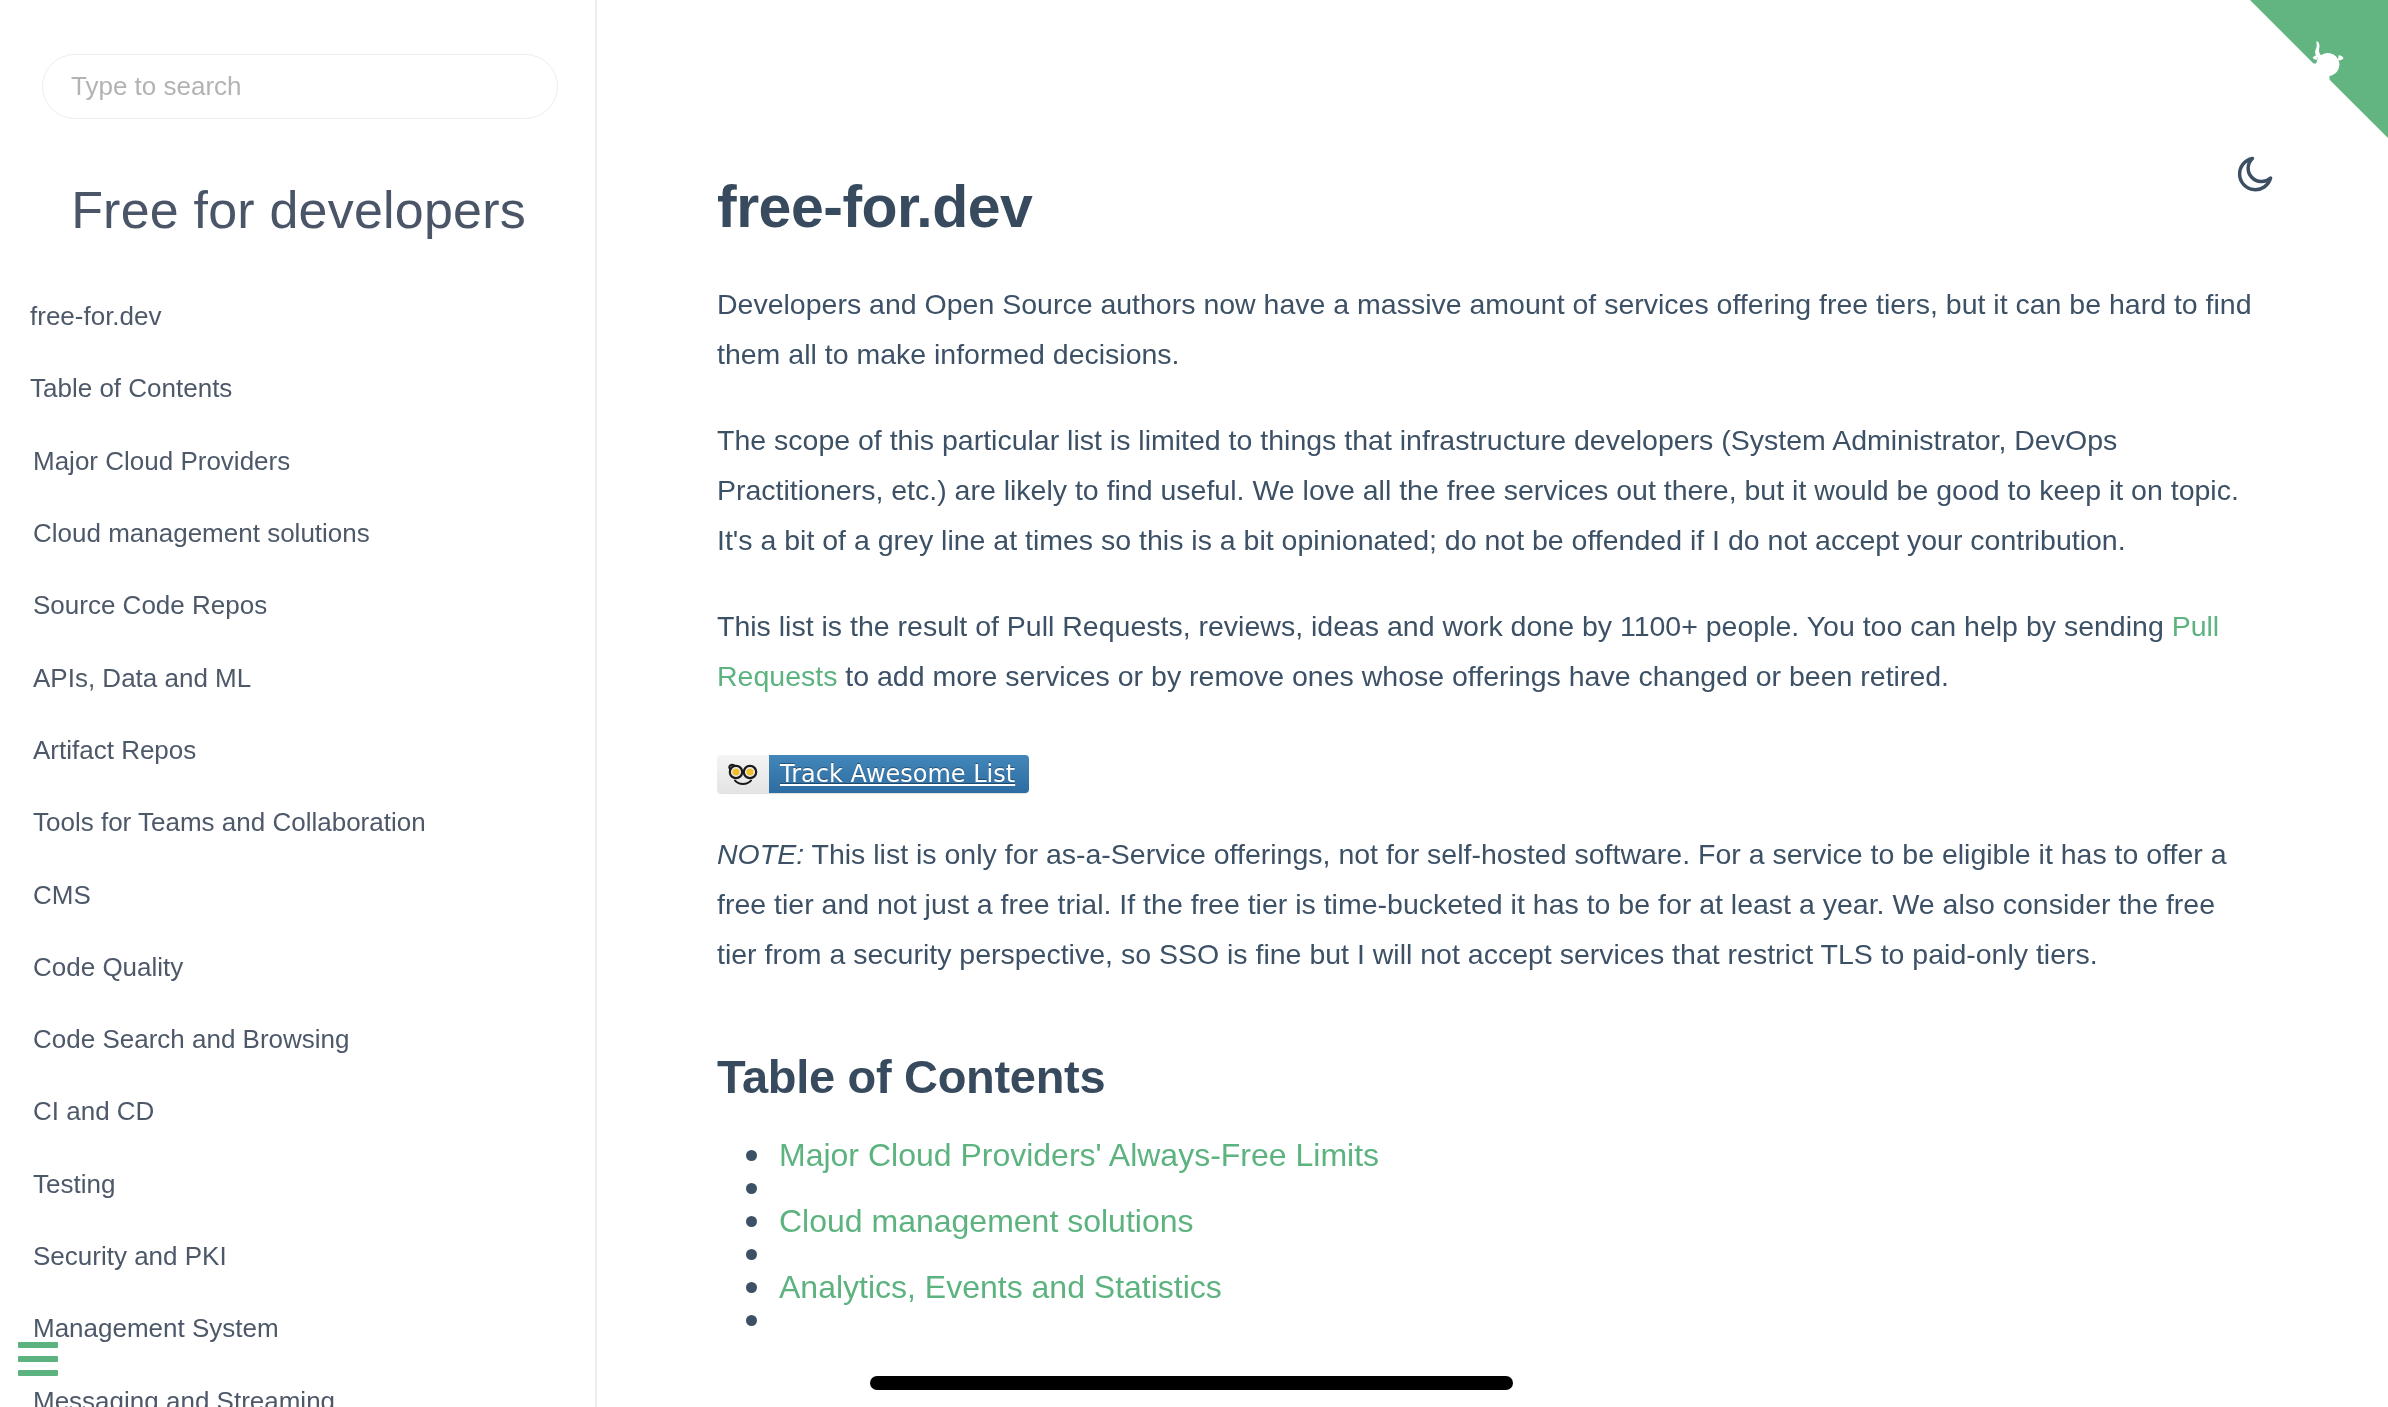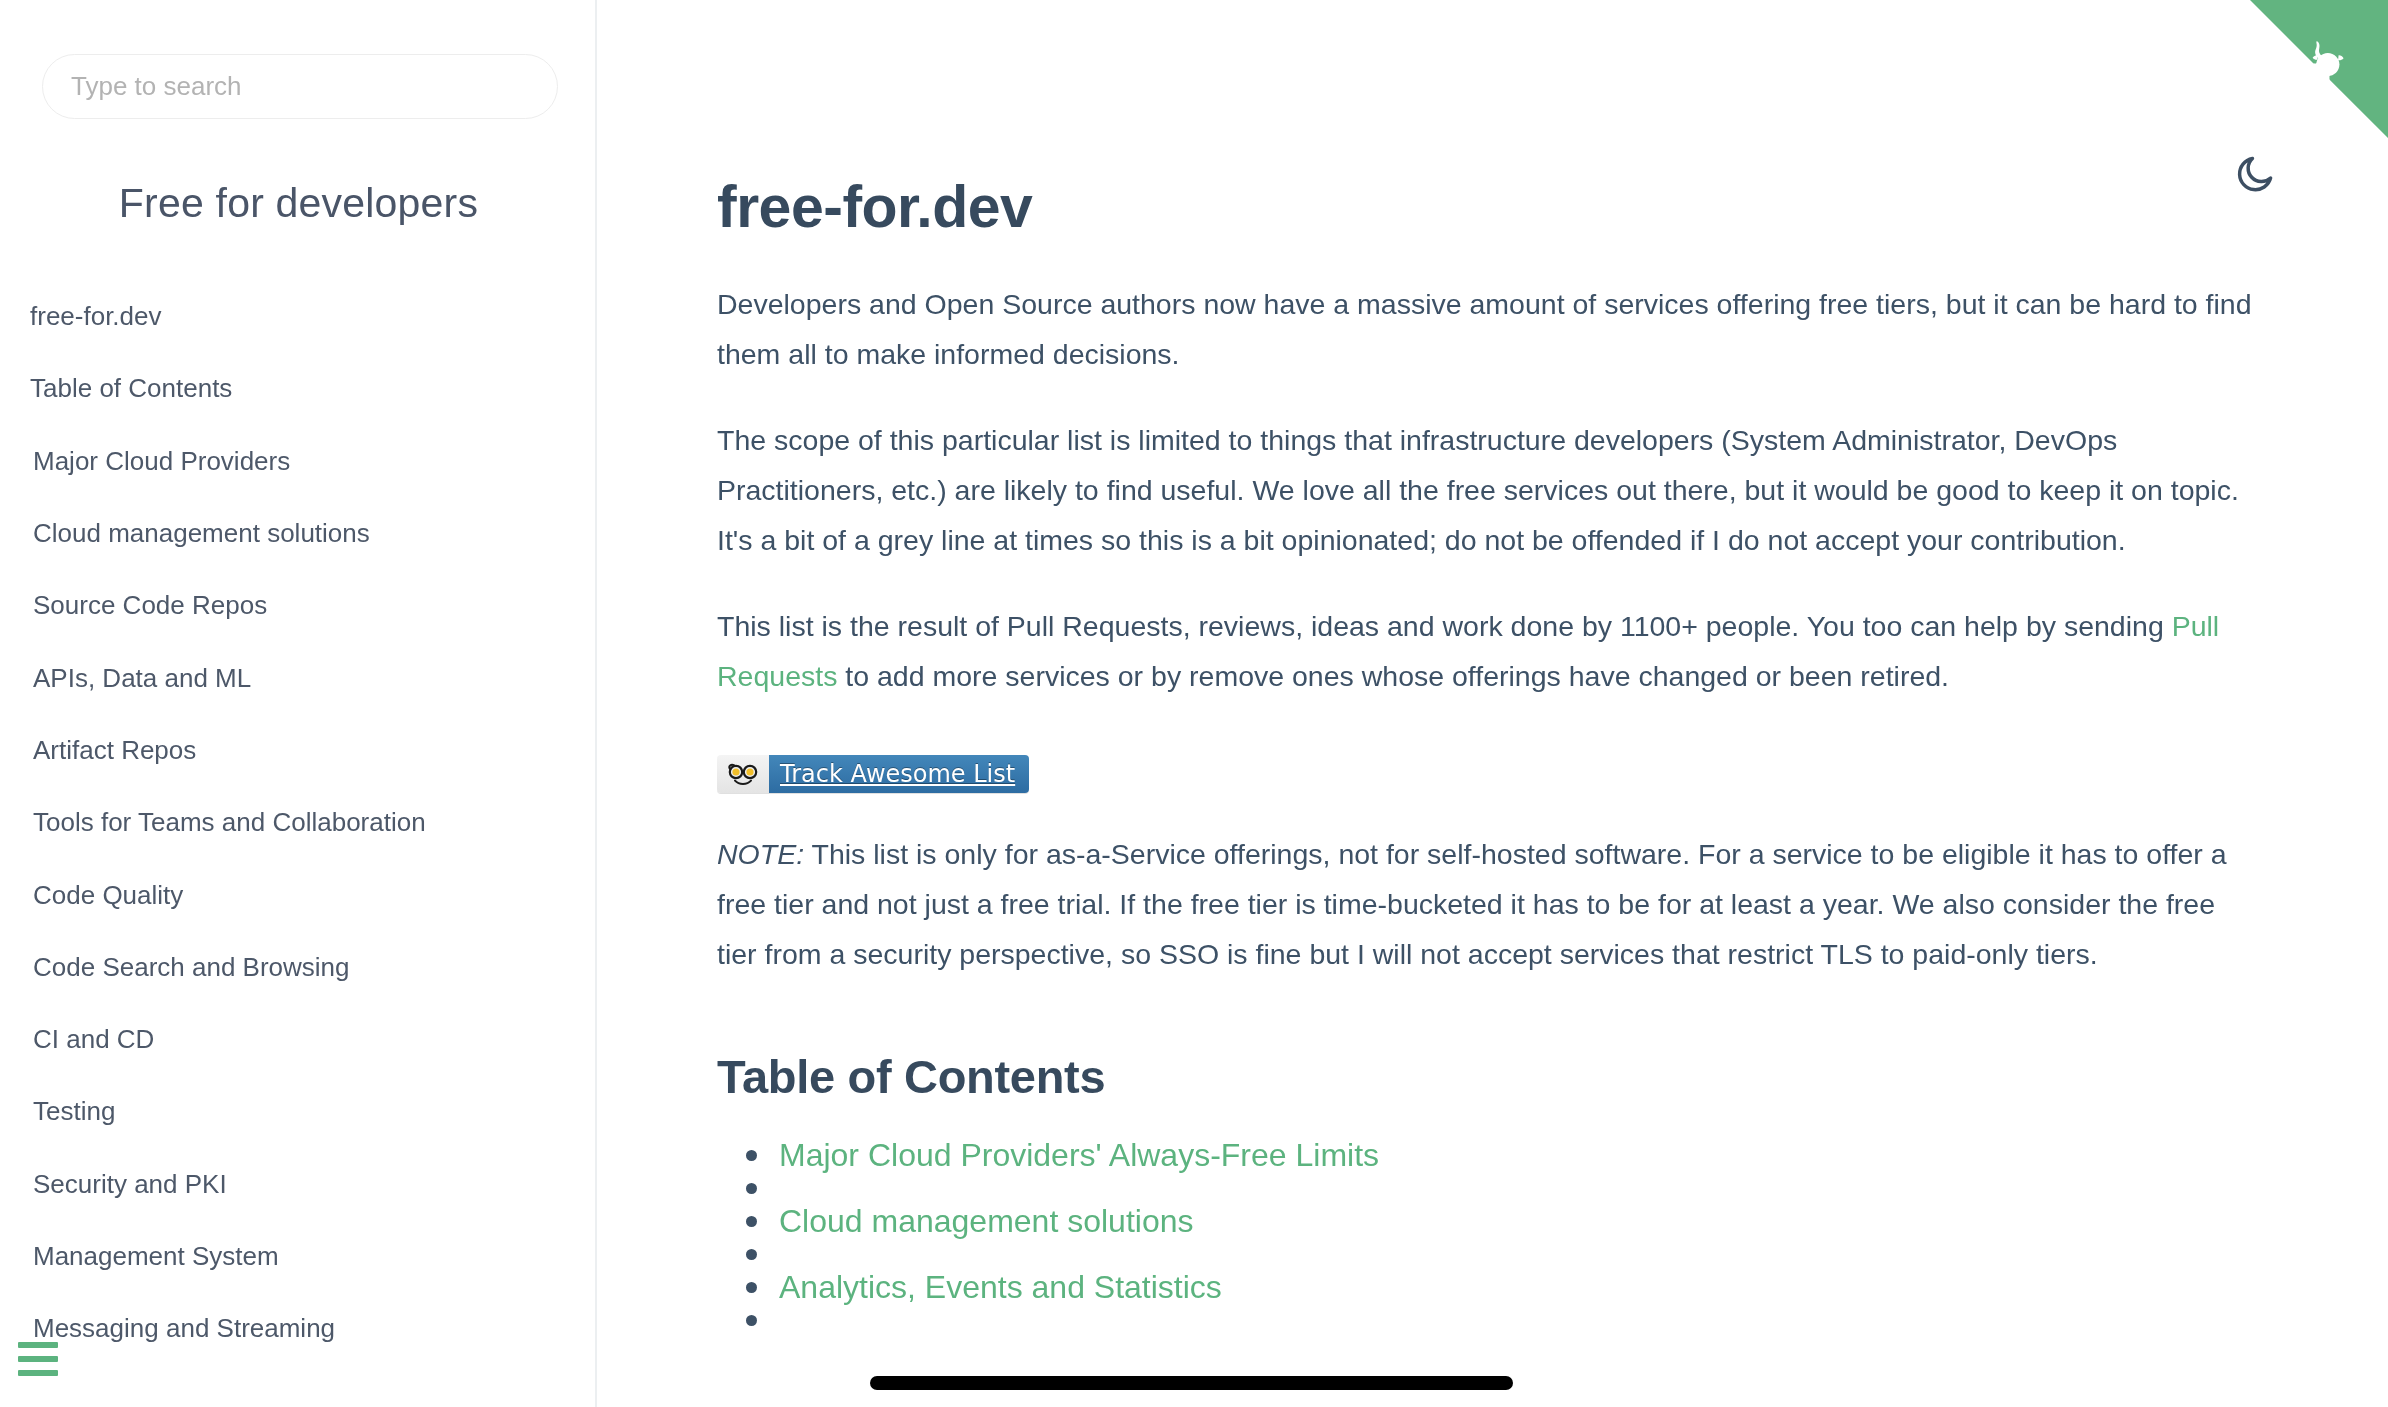--- a/index.html
+++ b/index.html
@@ -47,21 +47,21 @@
     outline: none;
   }
   #search-input::placeholder { color: #b3b3b3; }
 
   #site-title {
     position: absolute;
     left: 0; top: 180px;
     width: 597px;
     text-align: center;
     font-family: "Liberation Sans", sans-serif;
-    font-size: 41px;
+    font-size: 52px;
     font-weight: 400;
     color: #4a5568;
     letter-spacing: 0.2px;
   }
 
   #nav-list {
     position: absolute;
     left: 0; top: 280px;
     width: 597px;
     list-style: none;
@@ -273,20 +273,23 @@
           <a class="nav-item" href="#">Source Code Repos</a>
         </li>
       <li class="nav-li lvl1">
           <a class="nav-item" href="#">APIs, Data and ML</a>
         </li>
       <li class="nav-li lvl1">
           <a class="nav-item" href="#">Artifact Repos</a>
         </li>
       <li class="nav-li lvl1">
           <a class="nav-item" href="#">Tools for Teams and Collaboration</a>
+        </li>
+      <li class="nav-li lvl1">
+          <a class="nav-item" href="#">CMS</a>
         </li>
       <li class="nav-li lvl1">
           <a class="nav-item" href="#">Code Quality</a>
         </li>
       <li class="nav-li lvl1">
           <a class="nav-item" href="#">Code Search and Browsing</a>
         </li>
       <li class="nav-li lvl1">
           <a class="nav-item" href="#">CI and CD</a>
         </li>

